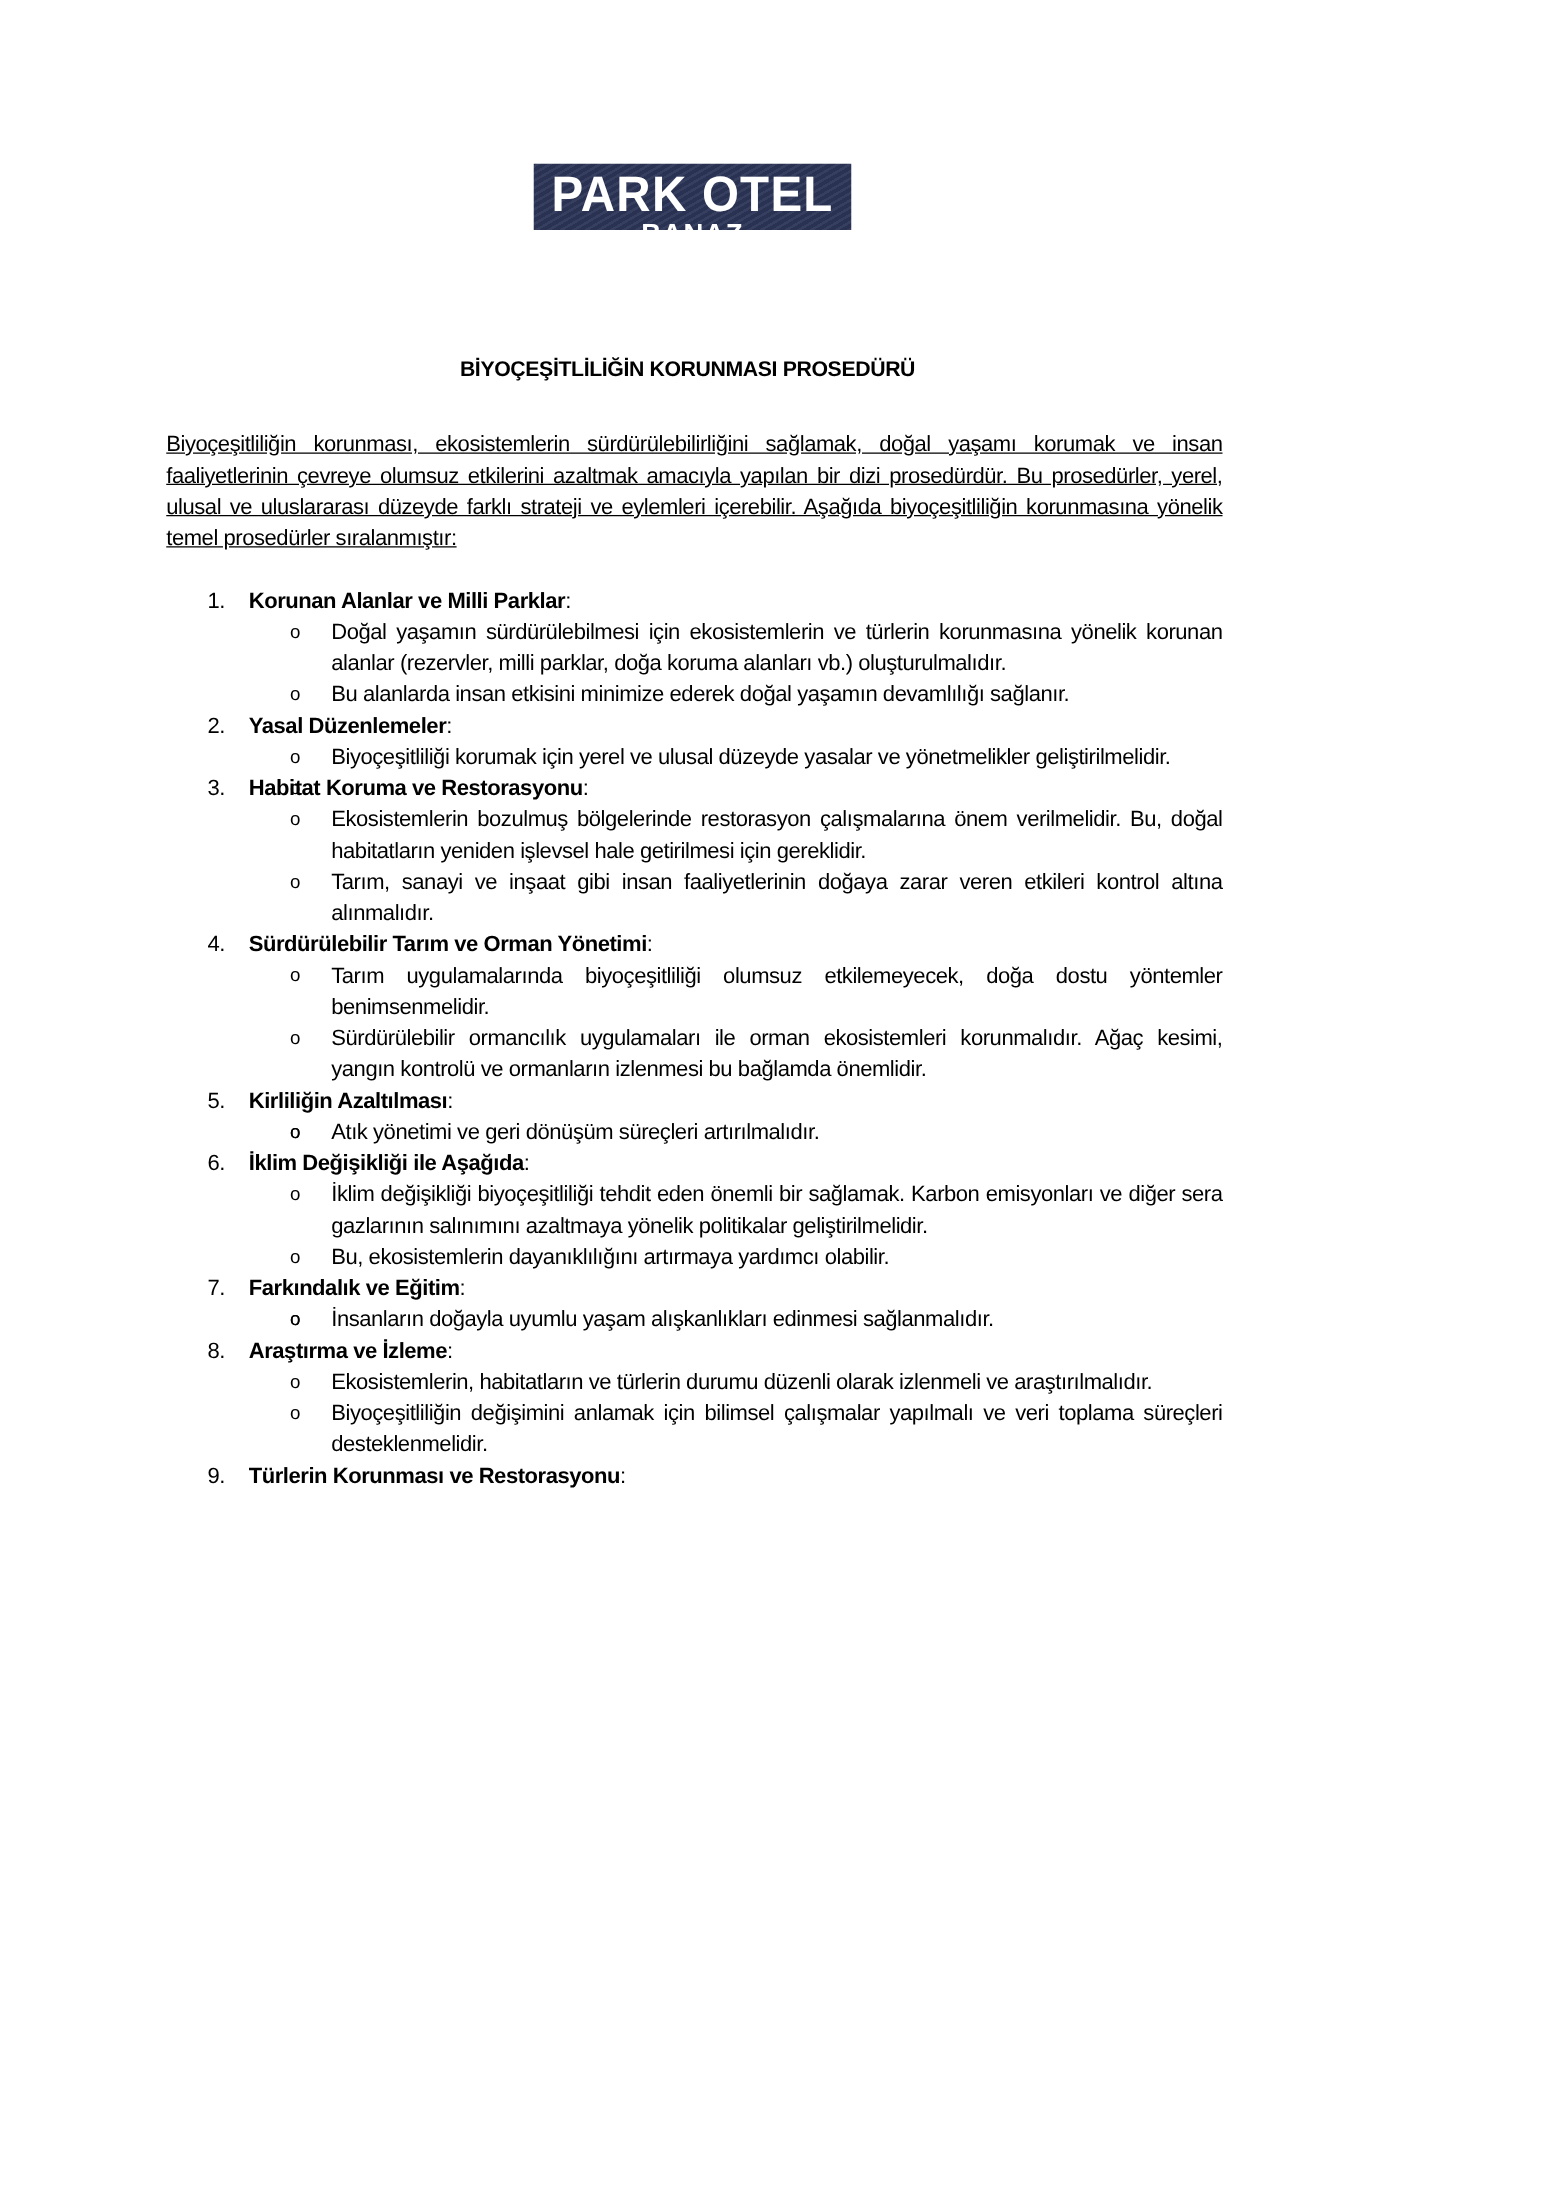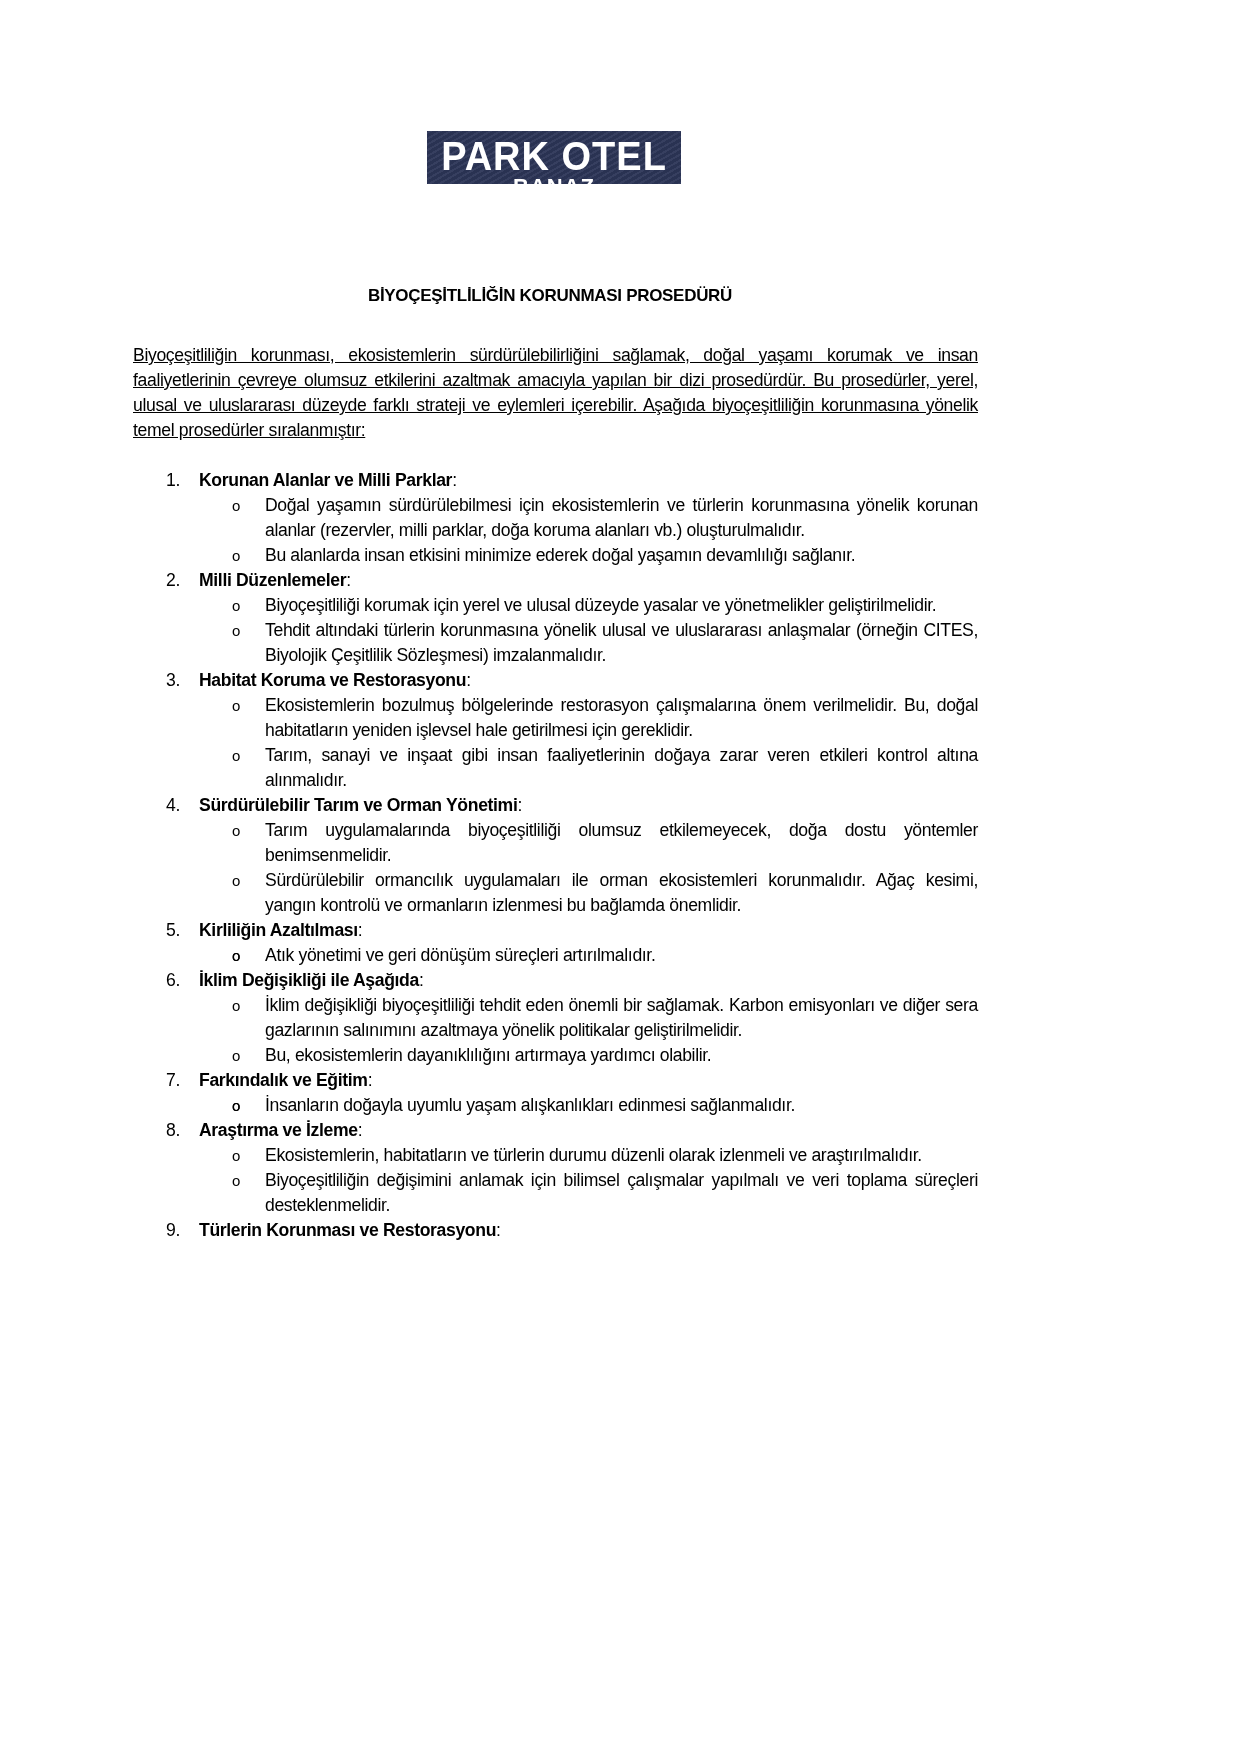--- a/index.html
+++ b/index.html
@@ -36,23 +36,23 @@
 
 <div class="title">BİYOÇEŞİTLİLİĞİN KORUNMASI PROSEDÜRÜ</div>
 
 <div class="content">
   <p class="intro">Biyoçeşitliliğin korunması, ekosistemlerin sürdürülebilirliğini sağlamak, doğal yaşamı korumak ve insan faaliyetlerinin çevreye olumsuz etkilerini azaltmak amacıyla yapılan bir dizi prosedürdür. Bu prosedürler, yerel, ulusal ve uluslararası düzeyde farklı strateji ve eylemleri içerebilir. Aşağıda biyoçeşitliliğin korunmasına yönelik temel prosedürler sıralanmıştır:</p>
   <ol class="main" id="sections">
       <li><span class="num">1.</span><span class="head-b">Korunan Alanlar ve Milli Parklar</span><span>:</span><ul class="sub">
           <li><span class="bullet">o</span><span>Doğal yaşamın sürdürülebilmesi için ekosistemlerin ve türlerin korunmasına yönelik korunan alanlar (rezervler, milli parklar, doğa koruma alanları vb.) oluşturulmalıdır.</span></li>
           <li><span class="bullet">o</span><span>Bu alanlarda insan etkisini minimize ederek doğal yaşamın devamlılığı sağlanır.</span></li>
         </ul></li>
-      <li><span class="num">2.</span><span class="head-b">Milli Düzenlemeler</span><span>:</span><ul class="sub">
+      <li><span class="num">2.</span><span class="head-b">Yasal Düzenlemeler</span><span>:</span><ul class="sub">
           <li><span class="bullet">o</span><span>Biyoçeşitliliği korumak için yerel ve ulusal düzeyde yasalar ve yönetmelikler geliştirilmelidir.</span></li>
-          <li><span class="bullet">o</span><span>Tehdit altındaki türlerin korunmasına yönelik ulusal ve uluslararası anlaşmalar (örneğin CITES, Biyolojik Çeşitlilik Sözleşmesi) imzalanmalıdır.</span></li>
+          <li><span class="bullet">o</span></li>
         </ul></li>
       <li><span class="num">3.</span><span class="head-b">Habitat Koruma ve Restorasyonu</span><span>:</span><ul class="sub">
           <li><span class="bullet">o</span><span>Ekosistemlerin bozulmuş bölgelerinde restorasyon çalışmalarına önem verilmelidir. Bu, doğal habitatların yeniden işlevsel hale getirilmesi için gereklidir.</span></li>
           <li><span class="bullet">o</span><span>Tarım, sanayi ve inşaat gibi insan faaliyetlerinin doğaya zarar veren etkileri kontrol altına alınmalıdır.</span></li>
         </ul></li>
       <li><span class="num">4.</span><span class="head-b">Sürdürülebilir Tarım ve Orman Yönetimi</span><span>:</span><ul class="sub">
           <li><span class="bullet">o</span><span>Tarım uygulamalarında biyoçeşitliliği olumsuz etkilemeyecek, doğa dostu yöntemler benimsenmelidir.</span></li>
           <li><span class="bullet">o</span><span>Sürdürülebilir ormancılık uygulamaları ile orman ekosistemleri korunmalıdır. Ağaç kesimi, yangın kontrolü ve ormanların izlenmesi bu bağlamda önemlidir.</span></li>
         </ul></li>
       <li><span class="num">5.</span><span class="head-b">Kirliliğin Azaltılması</span><span>:</span><ul class="sub">

